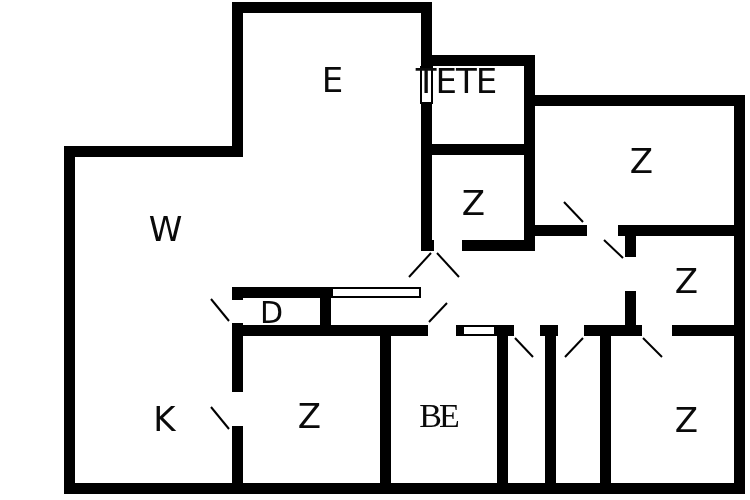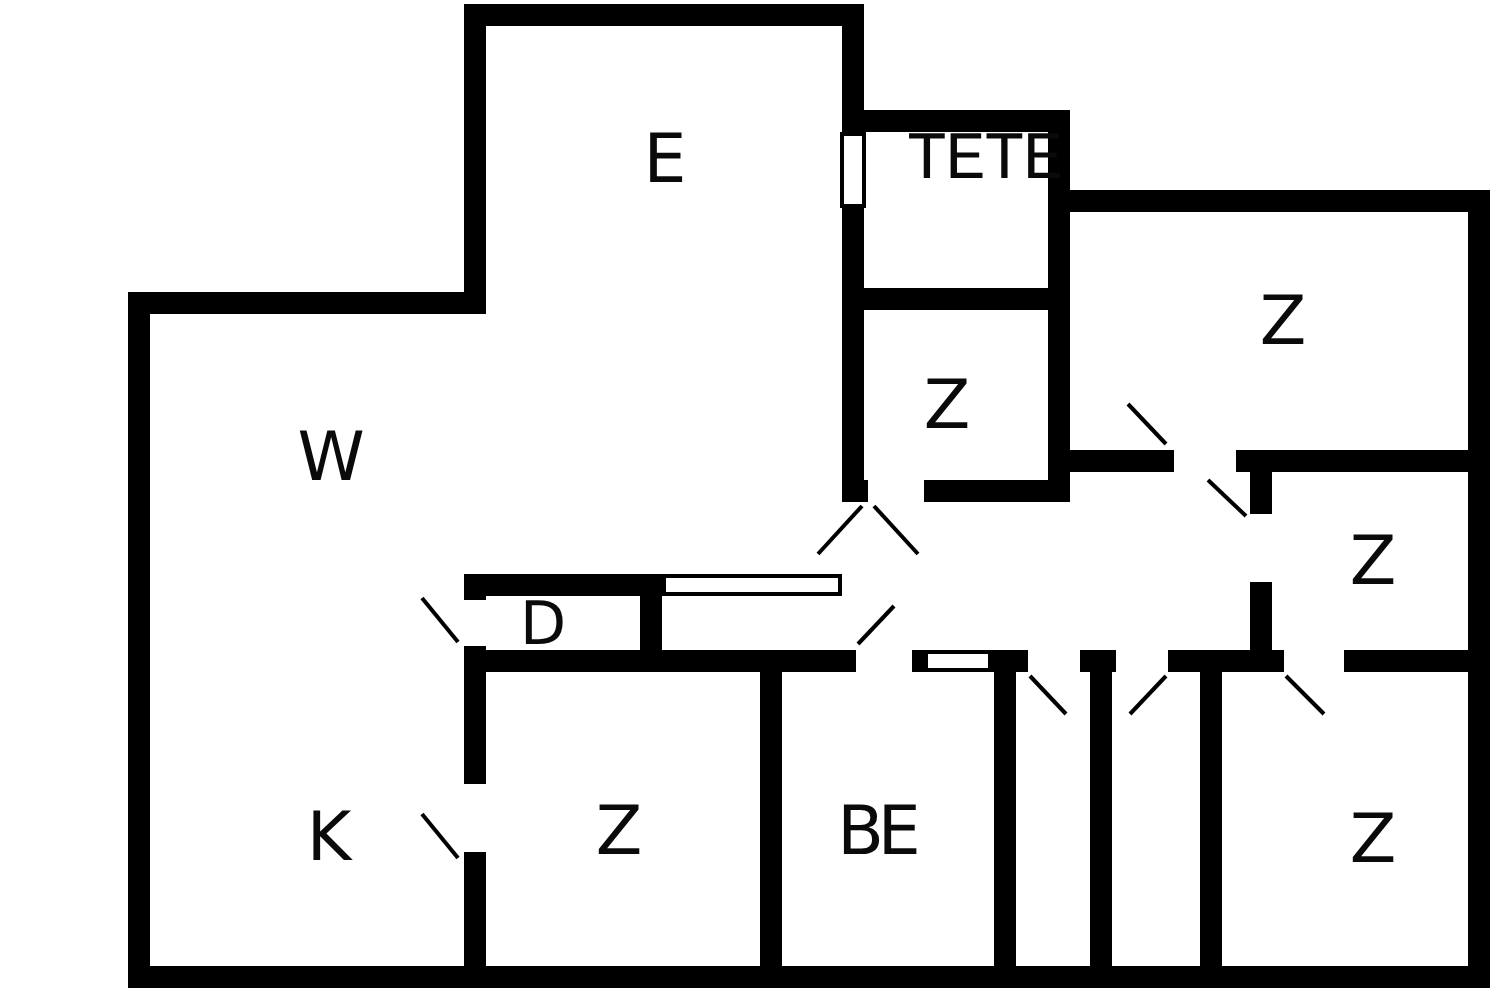--- a/index.html
+++ b/index.html
@@ -78,24 +78,24 @@
     <line x1="437" y1="253" x2="459" y2="277" stroke="#000" stroke-width="2"></line>
     <line x1="583" y1="222" x2="564" y2="202" stroke="#000" stroke-width="2"></line>
     <line x1="623" y1="258" x2="604" y2="240" stroke="#000" stroke-width="2"></line>
     <line x1="429" y1="322" x2="447" y2="303" stroke="#000" stroke-width="2"></line>
     <line x1="515" y1="338" x2="533" y2="357" stroke="#000" stroke-width="2"></line>
     <line x1="583" y1="338" x2="565" y2="357" stroke="#000" stroke-width="2"></line>
     <line x1="643" y1="338" x2="662" y2="357" stroke="#000" stroke-width="2"></line>
   </svg>
 
   <div class="room-label" style="left:332px;top:80px;">E</div>
-  <div class="room-label" style="left:492px;top:81px;font-family:Liberation Mono, monospace;">TETE</div>
+  <div class="room-label" style="left:456px;top:81px;">TETE</div>
   <div class="room-label" style="left:641px;top:161px;">Z</div>
   <div class="room-label" style="left:473px;top:203px;">Z</div>
   <div class="room-label" style="left:165px;top:229px;">W</div>
   <div class="room-label" style="left:686px;top:281px;">Z</div>
   <div class="room-label" style="left:271px;top:313px;font-size:30px;">D</div>
   <div class="room-label" style="left:164px;top:419px;">K</div>
   <div class="room-label" style="left:309px;top:416px;">Z</div>
-  <div class="room-label" style="left:438px;top:416px;letter-spacing:-3px;">BE</div>
+  <div class="room-label" style="left:438px;top:416px;letter-spacing:-3px;font-family:Liberation Serif, serif;">BE</div>
   <div class="room-label" style="left:686px;top:420px;">Z</div>
 
 </div>
 
 </body></html>

